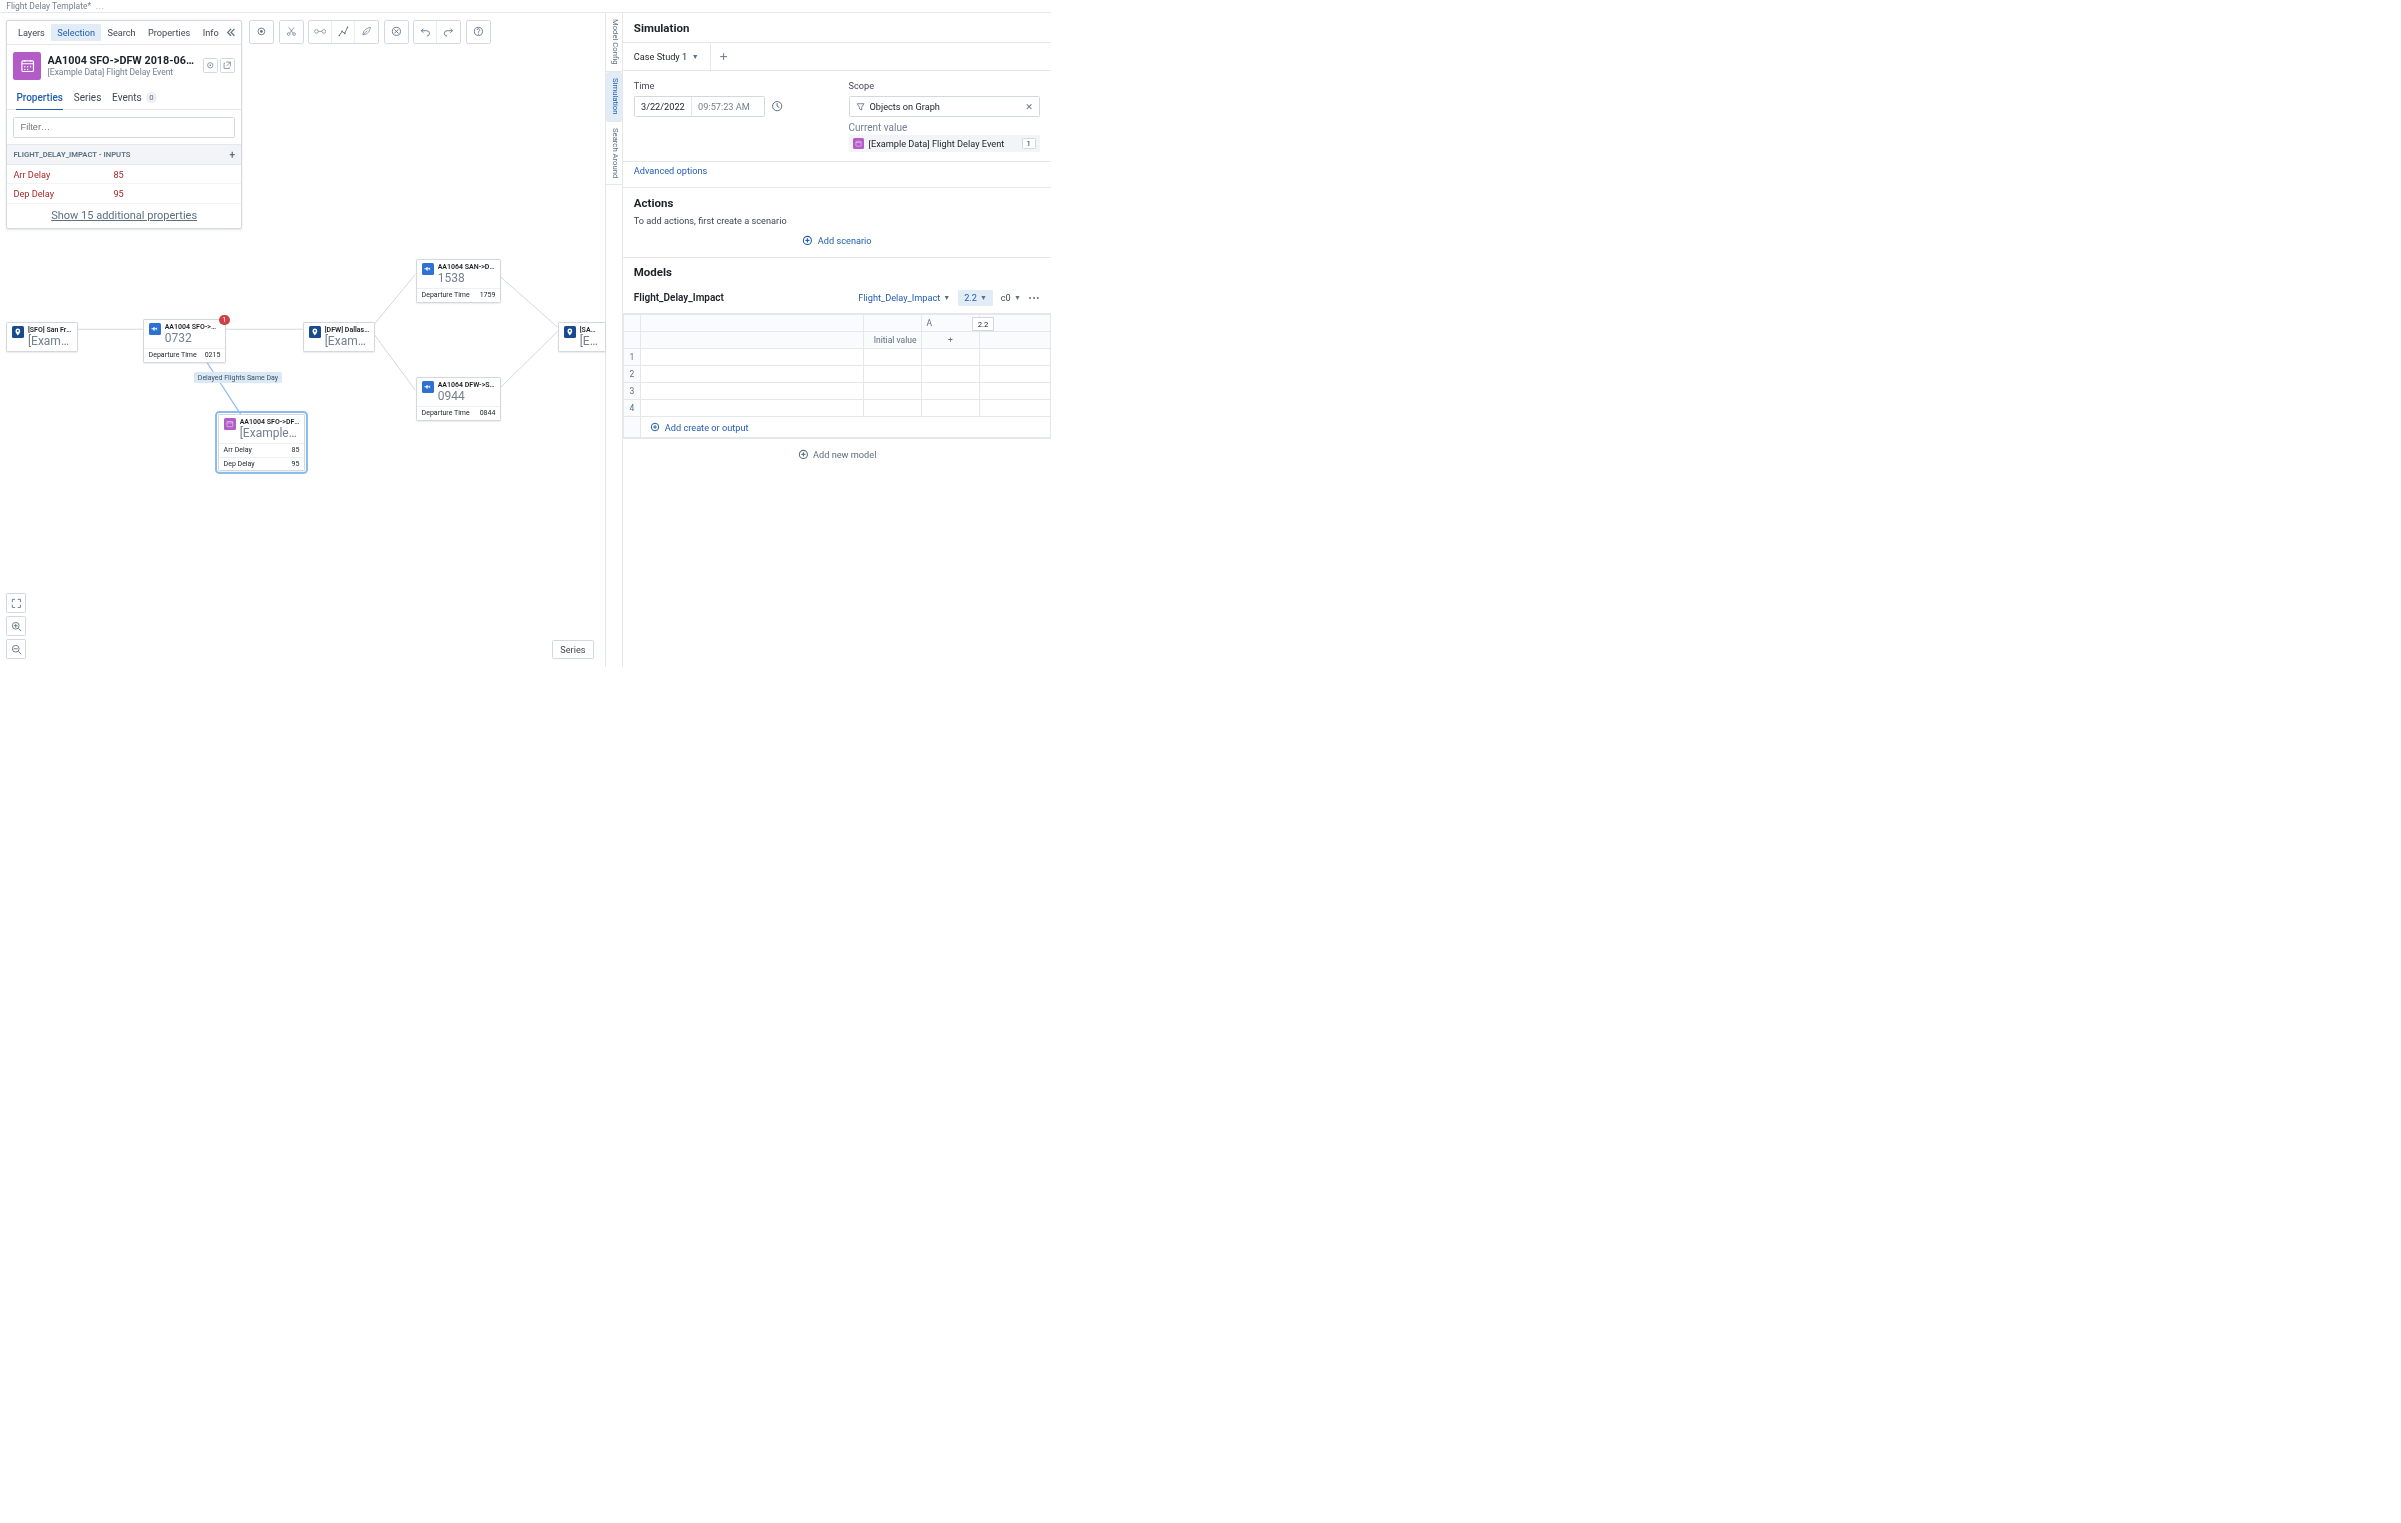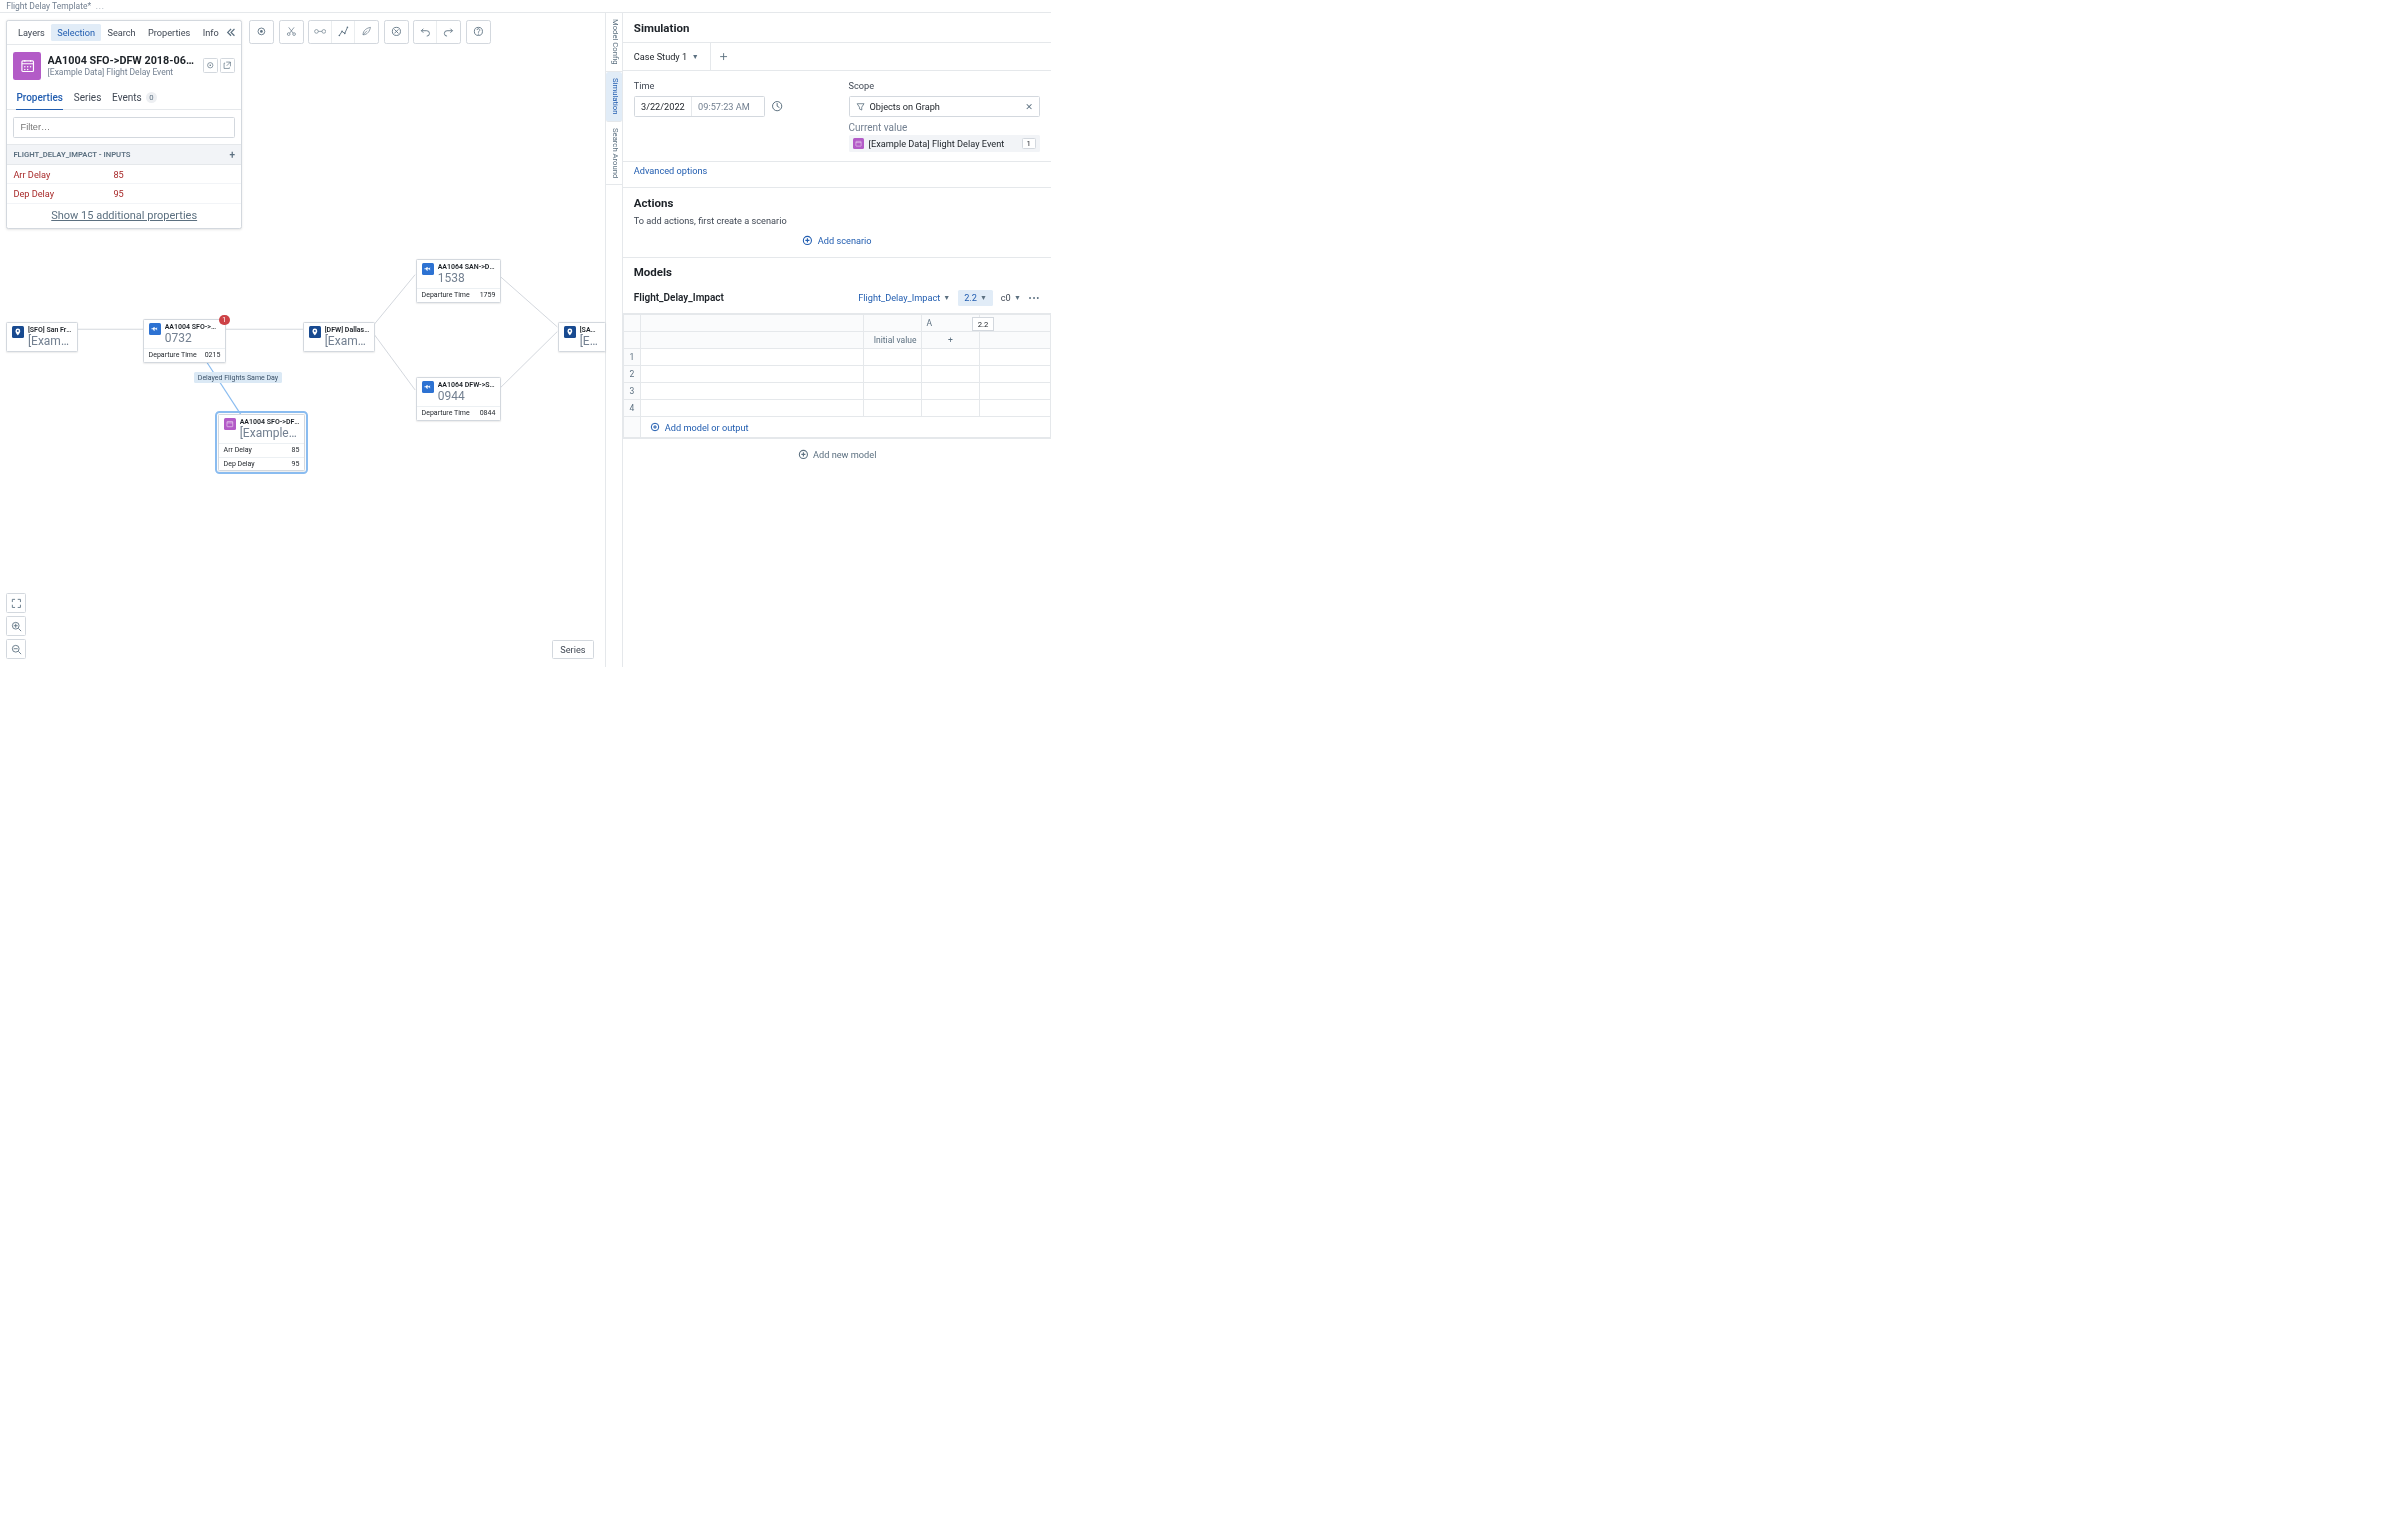--- a/index.html
+++ b/index.html
@@ -796,21 +796,21 @@
               <td></td>
             </tr>
           <tr>
             <td class="rowhdr"></td>
             <td colspan="4">
               <div class="add-io">
                 <svg width="10" height="10" viewBox="0 0 16 16" fill="none" stroke="currentColor" stroke-width="1.6">
                     <circle cx="8" cy="8" r="6"></circle>
                     <path d="M8 5v6M5 8h6"></path>
                   </svg>
-                <span>Add model or output</span>
+                <span>Add create or output</span>
               </div>
             </td>
           </tr>
         </tbody>
       </table>
       <div class="col-a-hint" style="right:57px; top:3.1px;">2.2</div>
     </div>
 
     <div class="add-model">
       <svg width="10.8" height="10.8" viewBox="0 0 16 16" fill="none" stroke="currentColor" stroke-width="1.6">

